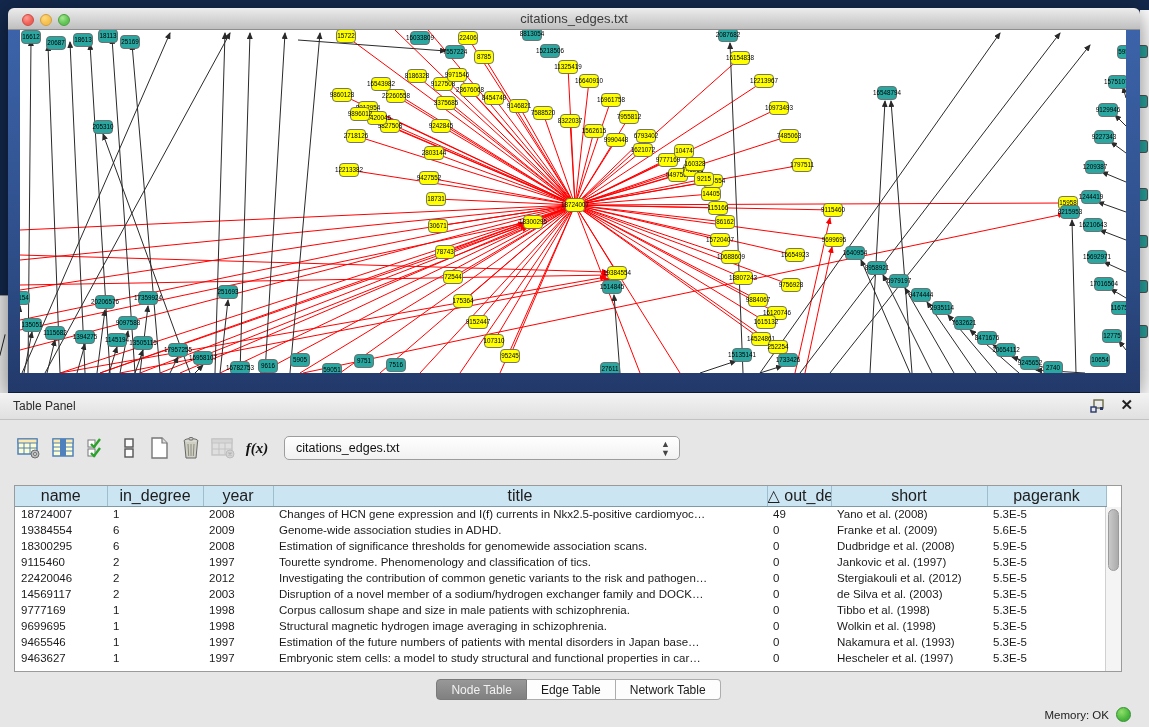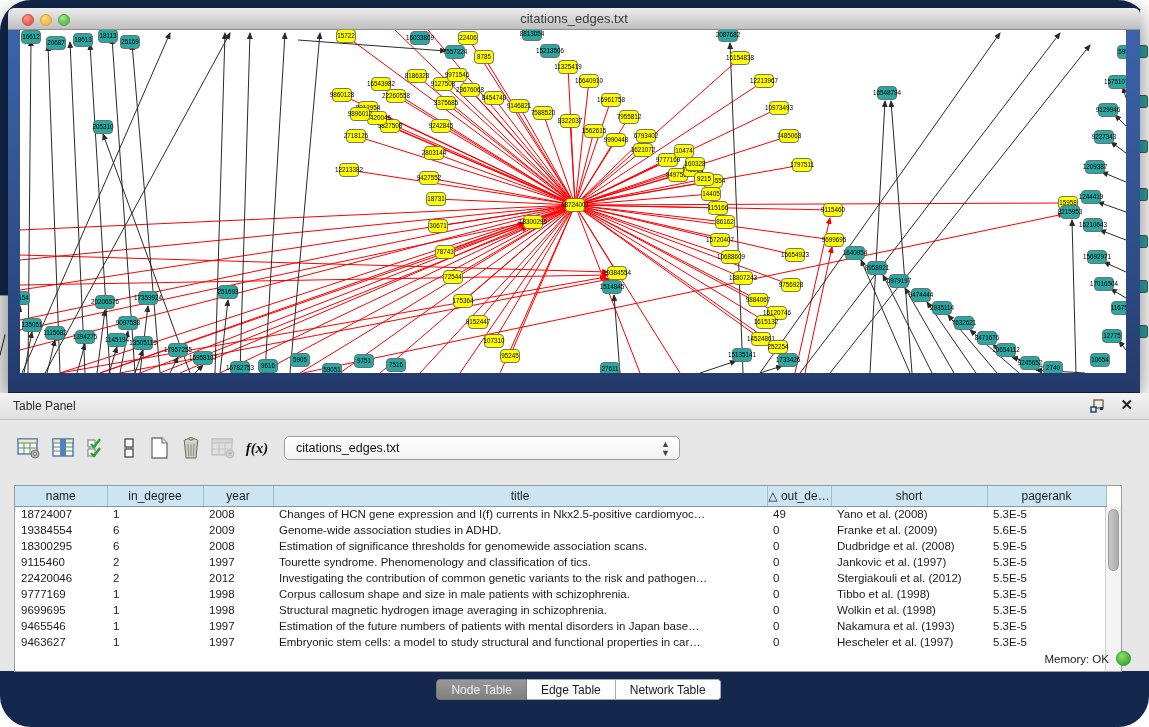--- a/index.html
+++ b/index.html
@@ -1,53 +1,53 @@
 <!DOCTYPE html>
 <html><head>
 <meta charset="utf-8">
 <style>
   * { margin:0; padding:0; box-sizing:border-box; }
   html,body { width:1149px; height:727px; font-family:"Liberation Sans", sans-serif; overflow:hidden; }
-  #stage { position:relative; width:1149px; height:727px; background:#13284c;border-radius:31px; }
+  #stage { position:relative; width:1149px; height:727px; background:#13284c; }
 
   
   #sliver-right { position:absolute; right:0; top:10px; width:9px; height:383px; background:#ffffff; }
   #sliver-right .frag { position:absolute; left:0; width:8px; height:13px; background:#2aa7a1; border:1px solid #555; border-left:none; border-radius:0 3px 3px 0; }
   #sliver-left { position:absolute; left:0; top:295px; width:8px; height:98px; background:#ededed; border-top:1px solid #9a9a9a; }
   #sliver-left .mark { position:absolute; left:2px; top:38px; width:1px; height:22px; background:#222; transform:rotate(14deg); }
 
   
   #net-window { position:absolute; left:8px; top:8px; width:1132px; height:384px; border-radius:6px 6px 0 0; box-shadow:0 6px 24px rgba(0,0,0,.5); }
   #titlebar { position:relative; height:22px; border-radius:6px 6px 0 0; background:linear-gradient(180deg,#ececec 0%,#d4d4d4 55%,#bfbfbf 100%); border-bottom:1px solid #8e8e8e; }
   .tl { position:absolute; top:6px; width:12px; height:12px; border-radius:50%; }
   #tl-close { left:14px; background:radial-gradient(circle at 35% 30%, #ff9a93, #ee6156 60%); border:1px solid #ce4a41; }
   #tl-min { left:32px; background:radial-gradient(circle at 35% 30%, #ffd97a, #f5bf4e 60%); border:1px solid #d29e3e; }
   #tl-zoom { left:50px; background:radial-gradient(circle at 35% 30%, #a5e88f, #60c454 60%); border:1px solid #4ba03f; }
   #win-title { position:absolute; left:0; right:0; top:3px; text-align:center; font-size:13px; color:#3a3a3a; }
   #win-content { position:relative; width:100%; height:362px; background:linear-gradient(180deg,#3c63a9 0%, #2c4b84 70%, #22396a 100%); }
   #net-canvas { position:absolute; left:12px; top:0; width:1106px; height:343px; background:#ffffff; }
   #net-svg { display:block; }
 
   
-  #table-panel { position:absolute; left:0; top:393px; width:1149px; height:278px; background:#e6e6e6; }
+  #table-panel { position:absolute; left:0; top:393px; width:1149px; height:334px; background:#e6e6e6; }
   #panel-header { position:relative; height:27px; background:linear-gradient(180deg,#f3f3f3,#e0e0e0); border-bottom:1px solid #c2c2c2; }
   #panel-title { position:absolute; left:13px; top:6px; font-size:12px; color:#2b2b2b; }
   #float-icon { position:absolute; right:44px; top:6px; width:15px; height:14px; cursor:pointer; }
   #close-icon { position:absolute; right:16px; top:4px; font-size:15px; font-weight:bold; color:#222; cursor:pointer; line-height:16px; }
 
   #toolbar { position:relative; height:58px; }
   .tb-btn { position:absolute; top:12px; width:30px; height:32px; display:flex; align-items:center; justify-content:center; cursor:pointer; border-radius:4px; }
   .fx { font-family:"Liberation Serif", serif; font-style:italic; font-weight:bold; font-size:15px; color:#111; }
   #combo { position:absolute; left:284px; top:16px; width:396px; height:24px; background:linear-gradient(180deg,#ffffff,#f1f1f1); border:1px solid #9d9d9d; border-radius:5px; box-shadow:0 1px 1px rgba(255,255,255,.8) inset; cursor:pointer; }
   #combo-label { position:absolute; left:11px; top:4px; font-size:12.5px; color:#111; }
   #combo-arrows { position:absolute; right:9px; top:3px; font-size:9px; color:#444; line-height:9px; text-align:center; }
 
   #table-wrap { position:absolute; left:14px; top:92px; width:1108px; height:187px; background:#ffffff; border:1px solid #9a9a9a; }
   table { border-collapse:collapse; table-layout:fixed; width:1106px; }
-  th { background:#cbe5f2; border-right:1px solid #9cbecf; border-bottom:1px solid #7d9aa8; font-size:12px; font-weight:normal; color:#1d1d1d; height:20px; text-align:center; overflow:hidden; white-space:nowrap; }
+  th { background:#cbe5f2; border-right:1px solid #9cbecf; border-bottom:1px solid #7d9aa8; font-size:16px; font-weight:normal; color:#1d1d1d; height:20px; text-align:center; overflow:hidden; white-space:nowrap; }
   th:last-child { border-right:none; background:#ffffff; border-bottom:1px solid #ffffff; }
   td { font-size:11.5px; color:#1a1a1a; height:16px; padding:0 6px; overflow:hidden; white-space:nowrap; text-overflow:clip; }
   #v-scrollbar { position:absolute; right:0; top:21px; width:16px; height:164px; background:#f4f4f4; border-left:1px solid #d0d0d0; }
   #v-thumb { position:absolute; left:2px; top:2px; width:11px; height:62px; background:linear-gradient(90deg,#c9c9c9,#ababab); border-radius:6px; border:1px solid #9a9a9a; cursor:pointer; }
 
   #tabbar { position:absolute; left:4px; top:286px; width:100%; height:26px; display:flex; justify-content:center; }
   .seg { height:21px; font-size:12px; line-height:20px; padding:0 14px; background:#fdfdfd; border:1px solid #adadad; border-left:none; color:#1a1a1a; cursor:pointer; }
   .seg.first { border-left:1px solid #adadad; border-radius:4px 0 0 4px; }
   .seg.last { border-radius:0 4px 4px 0; }
   .seg.active { background:linear-gradient(180deg,#989898,#808080); color:#f2f2f2; border-color:#7a7a7a; }
@@ -917,20 +917,30 @@
               <td>22420046</td>
               <td>2</td>
               <td>2012</td>
               <td>Investigating the contribution of common genetic variants to the risk and pathogen…</td>
               <td>0</td>
               <td>Stergiakouli et al. (2012)</td>
               <td>5.5E-5</td>
               <td></td>
             </tr>
             <tr>
+              <td>14569117</td>
+              <td>2</td>
+              <td>2003</td>
+              <td>Disruption of a novel member of a sodium/hydrogen exchanger family and DOCK…</td>
+              <td>0</td>
+              <td>de Silva et al. (2003)</td>
+              <td>5.3E-5</td>
+              <td></td>
+            </tr>
+            <tr>
               <td>9777169</td>
               <td>1</td>
               <td>1998</td>
               <td>Corpus callosum shape and size in male patients with schizophrenia.</td>
               <td>0</td>
               <td>Tibbo et al. (1998)</td>
               <td>5.3E-5</td>
               <td></td>
             </tr>
             <tr>

